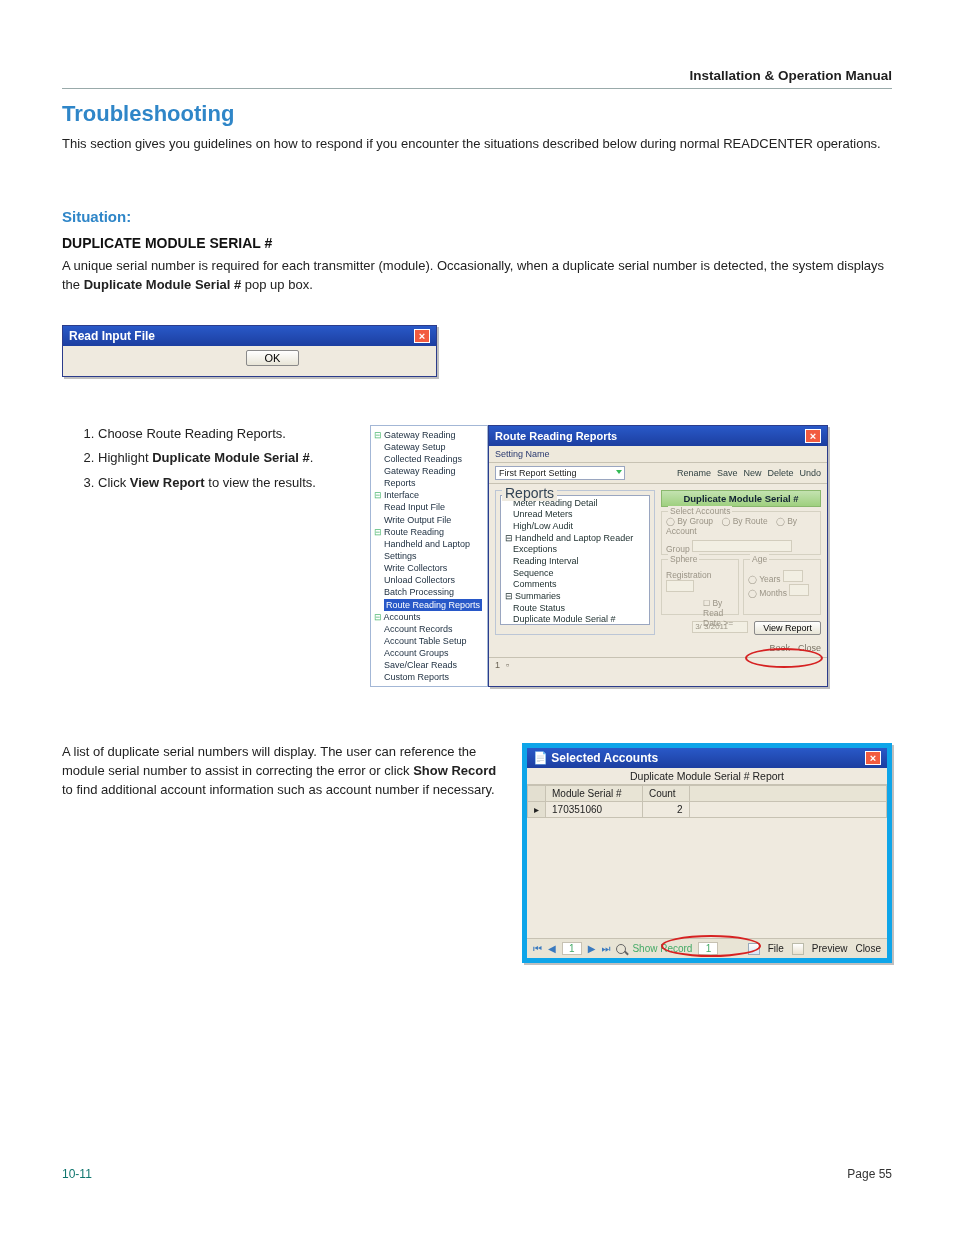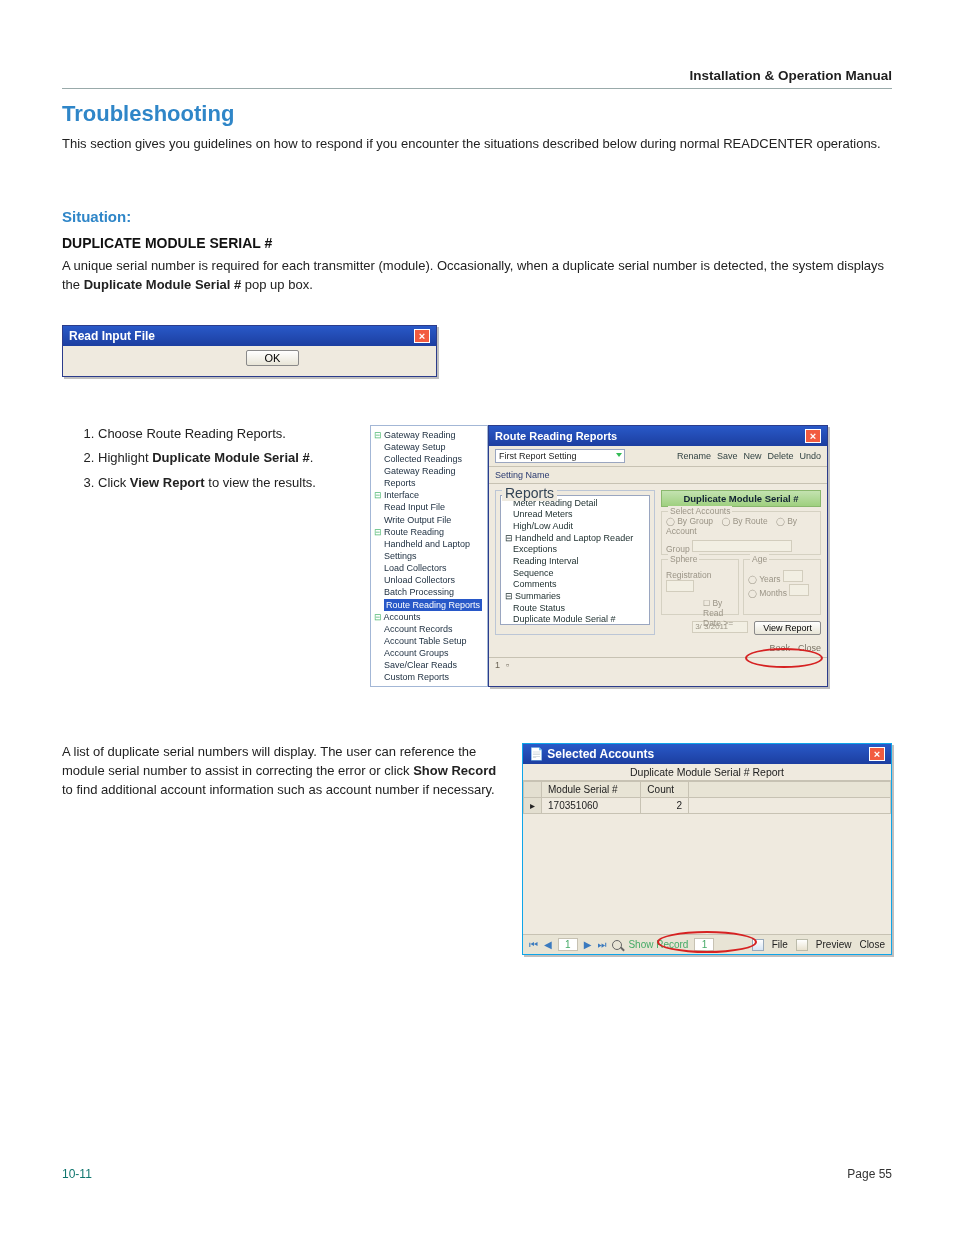--- a/index.html
+++ b/index.html
@@ -221,21 +221,21 @@
     display: flex; justify-content: flex-end; gap: 8px; padding: 2px 6px 4px 6px;
     font-size: 9px; color: #7a7365;
   }
   .rrr-pager {
     display: flex; align-items: center; gap: 6px; padding: 2px 6px;
     border-top: 1px solid #c7c2b3; font-size: 9px; color: #6b6456;
   }
 
   
   .sa { width: 370px; font-family: Tahoma, sans-serif; font-size: 10.5px;
-        border: 1px solid #0ea5e9; background: #efeadf; position: relative; }
+        border: 5px solid #0ea5e9; background: #efeadf; position: relative; }
   .sa .reportLabel {
     font-size: 10.5px; text-align: center; padding: 2px 0;
     border-bottom: 1px solid #c7c2b3; background: #efeadf;
   }
   .sa table { width: 100%; border-collapse: collapse; font-size: 10px; }
   .sa th, .sa td { border: 1px solid #c7c2b3; padding: 2px 6px; text-align: left; }
   .sa th { background: #e8e4d5; font-weight: 400; }
   .sa .rowcursor { width: 14px; background: #e3dfd0; text-align: center; }
   .sa .blankarea { height: 120px; background: #efeadf; }
   .sa-footer {
@@ -323,50 +323,50 @@
       <div class="tree">
         <div class="lvl1"><span class="box">⊟</span> <span>Gateway Reading</span></div>
         <div class="lvl2">Gateway Setup</div>
         <div class="lvl2">Collected Readings</div>
         <div class="lvl2">Gateway Reading Reports</div>
         <div class="lvl1"><span class="box">⊟</span> <span>Interface</span></div>
         <div class="lvl2">Read Input File</div>
         <div class="lvl2">Write Output File</div>
         <div class="lvl1"><span class="box">⊟</span> <span>Route Reading</span></div>
         <div class="lvl2">Handheld and Laptop Settings</div>
-        <div class="lvl2">Load Collectors</div>
+        <div class="lvl2">Write Collectors</div>
         <div class="lvl2">Unload Collectors</div>
         <div class="lvl2">Batch Processing</div>
         <div class="lvl2"><span class="sel">Route Reading Reports</span></div>
         <div class="lvl1"><span class="box">⊟</span> <span>Accounts</span></div>
         <div class="lvl2">Account Records</div>
         <div class="lvl2">Account Table Setup</div>
         <div class="lvl2">Account Groups</div>
         <div class="lvl2">Save/Clear Reads</div>
         <div class="lvl2">Custom Reports</div>
       </div>
 
       <div class="win rrr" style="position:relative;">
         <div class="titlebar">
           <span>Route Reading Reports</span>
           <span class="closebox">×</span>
+        </div>
+        <div class="toolbar">
+          <span class="settinglbl">Setting Name</span>
         </div>
         <div class="toolbar" style="gap:6px;">
           <span class="settingdrop">
               <span>First Report Setting</span>
             </span>
           <span style="flex:1"></span>
           <span class="tbtn">Rename</span>
           <span class="tbtn">Save</span>
           <span class="tbtn">New</span>
           <span class="tbtn">Delete</span>
           <span class="tbtn">Undo</span>
-        </div>
-        <div class="toolbar">
-          <span class="settinglbl">Setting Name</span>
         </div>
         <div class="rrr-body">
           <div class="reports-group">
             <span class="grplabel">Reports</span>
             <div class="reports-list">
               <div class="ind1">Meter Reading Detail</div>
               <div class="ind1">Unread Meters</div>
               <div class="ind1">High/Low Audit</div>
               <div>⊟ <span>Handheld and Laptop Reader</span></div>
               <div class="ind1">Exceptions</div>

